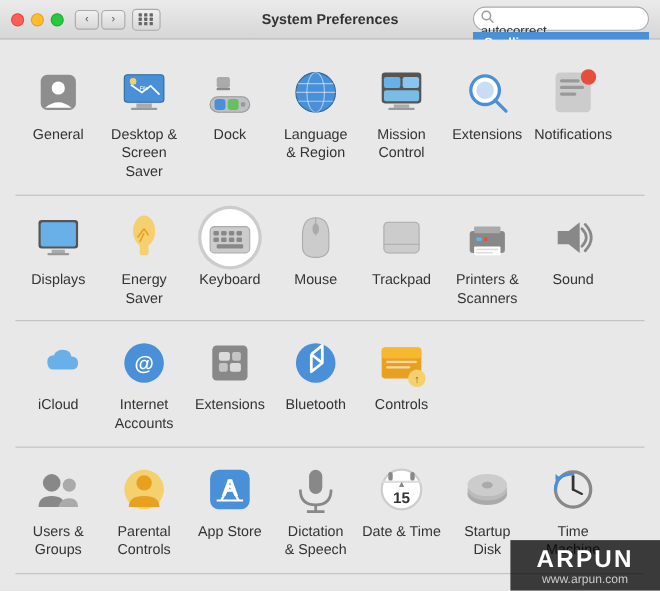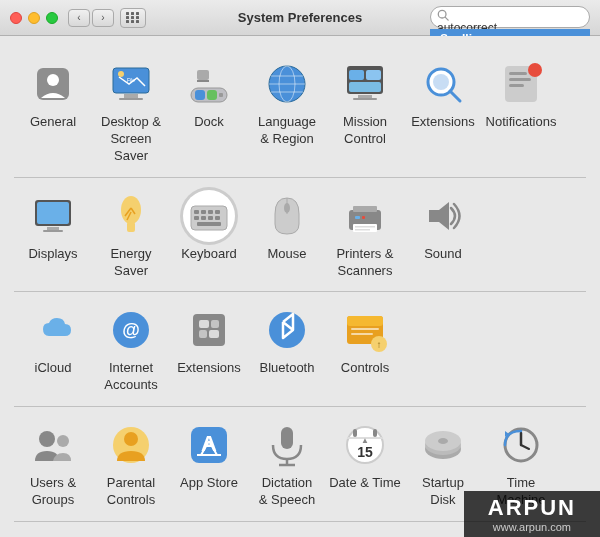--- a/index.html
+++ b/index.html
@@ -409,20 +409,29 @@
       <div class="icon-wrapper">
         <svg class="icon-svg" viewBox="0 0 44 44">
           <path d="M22 4 Q34 4 34 20 L34 30 Q34 40 22 40 Q10 40 10 30 L10 20 Q10 4 22 4 Z" fill="#ccc" stroke="#aaa" stroke-width="1"></path>
           <line x1="22" y1="4" x2="22" y2="20" stroke="#aaa" stroke-width="1"></line>
           <ellipse cx="22" cy="14" rx="3" ry="5" fill="#aaa"></ellipse>
         </svg>
       </div>
       <span class="pref-label">Mouse</span>
     </div>
 
+    <div class="pref-item">
+      <div class="icon-wrapper">
+        <svg class="icon-svg" viewBox="0 0 44 44">
+          <rect x="6" y="8" width="32" height="28" rx="4" fill="#ccc" stroke="#aaa" stroke-width="1"></rect>
+          <line x1="6" y1="28" x2="38" y2="28" stroke="#aaa" stroke-width="1"></line>
+        </svg>
+      </div>
+      <span class="pref-label">Trackpad</span>
+    </div>
 
     <div class="pref-item">
       <div class="icon-wrapper">
         <svg class="icon-svg" viewBox="0 0 44 44">
           <rect x="6" y="16" width="32" height="20" rx="3" fill="#888"></rect>
           <rect x="10" y="12" width="24" height="6" rx="1" fill="#aaa"></rect>
           <rect x="10" y="30" width="24" height="8" rx="1" fill="white"></rect>
           <rect x="12" y="22" width="5" height="3" rx="1" fill="#6ab0e8"></rect>
           <rect x="19" y="22" width="3" height="3" rx="1" fill="#e74c3c"></rect>
           <rect x="12" y="32" width="20" height="1.5" fill="#ddd"></rect>

